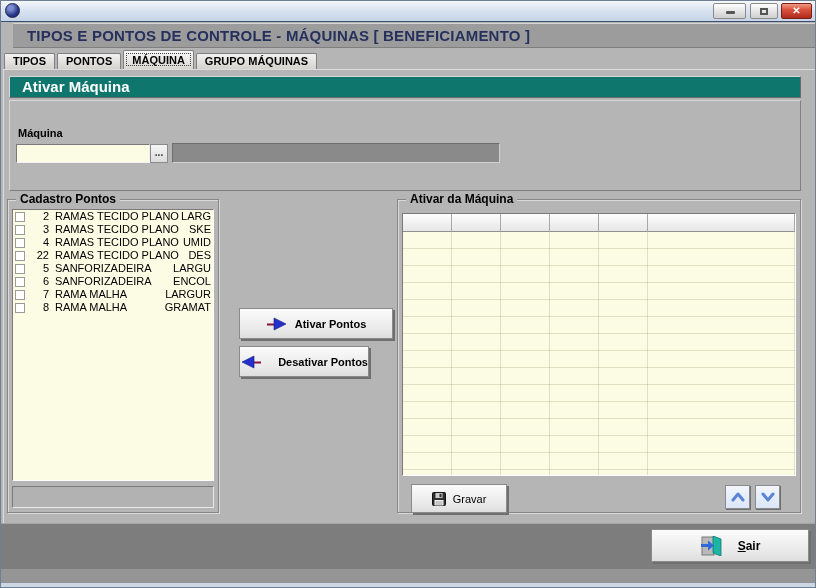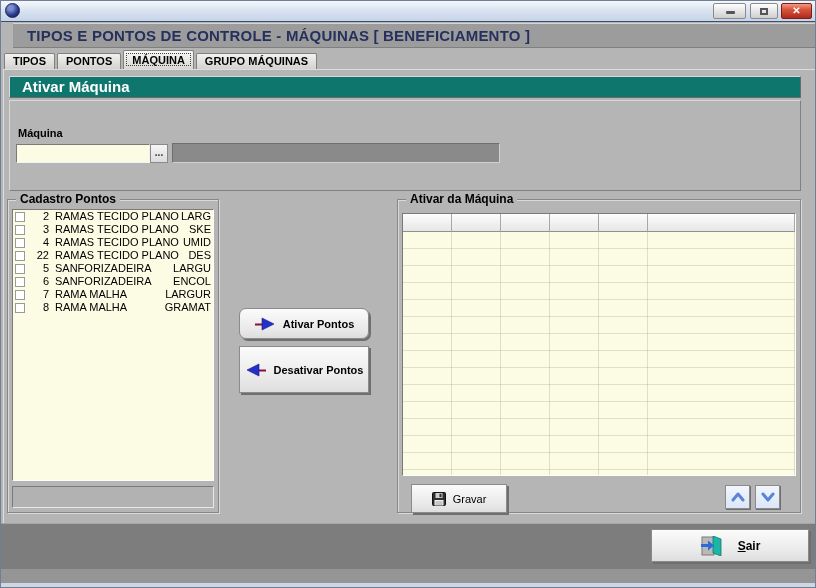--- a/index.html
+++ b/index.html
@@ -78,22 +78,22 @@
   .num { flex:0 0 20px; text-align:right; margin-right:6px; }
   .mach { flex:1 1 auto; white-space:nowrap; overflow:hidden; }
   .pt { flex:0 0 auto; white-space:nowrap; }
   .list-footer { position:absolute; left:4px; bottom:4px; width:202px; height:22px; background:#b2b2b2;
     border:1px solid; border-color:#7a7a7a #e8e8e8 #e8e8e8 #7a7a7a; }
 
   
   .btn3d { position:absolute; background:linear-gradient(#fbfbfb,#e9e9e9 70%,#dedede);
     border:1px solid #8a8a8a; box-shadow:2px 2px 0 #6f6f6f; display:flex; align-items:center;
     justify-content:center; gap:7px; color:#000; cursor:default; }
-  .btn-ativar    { left:238px; top:307px; width:130px; height:31px; font-weight:bold;border-radius:7px; }
-  .btn-desativar { left:238px; top:345px; width:130px; height:47px; font-weight:bold; }
+  .btn-ativar    { left:238px; top:307px; width:154px; height:31px; font-weight:bold; }
+  .btn-desativar { left:238px; top:345px; width:130px; height:31px; font-weight:bold;justify-content:space-between; }
 
   
   .grid { position:absolute; left:4px; top:13px; width:394px; height:263px; background:#fcfce4;
     border:1px solid; border-color:#7a7a7a #ffffff #ffffff #7a7a7a; overflow:hidden; }
   .grid-head { display:flex; height:18px; background:#ececec; }
   .gh { height:18px; background:linear-gradient(#fdfdfd,#e6e6e6); border-right:1px solid #a8a8a8;
     border-bottom:1px solid #919191; }
   .grid-body { position:absolute; left:0; top:18px; right:0; bottom:0; background:#fcfce4;
     background-image:repeating-linear-gradient(to bottom, transparent 0 16px, rgba(150,150,105,.28) 16px 17px); }
   .gvline { position:absolute; top:0; bottom:0; width:1px; background:rgba(150,150,105,.28); }

